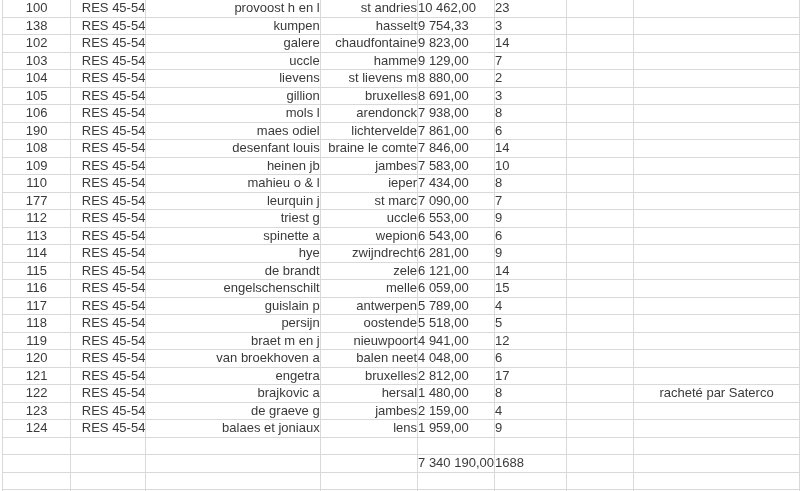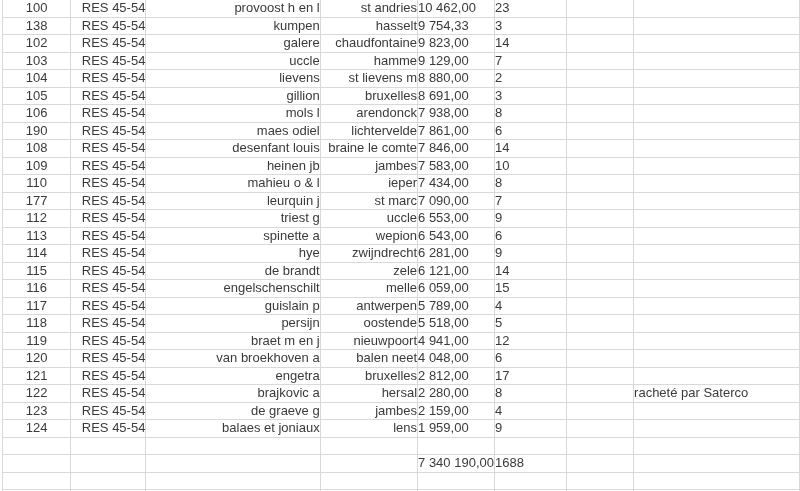--- a/index.html
+++ b/index.html
@@ -32,21 +32,21 @@
     overflow:hidden;
     vertical-align:middle;
   }
   td.c-num    {text-align:center;}
   td.c-code   {text-align:right;  padding-left:8px;}
   td.c-name   {text-align:right;  padding-left:5px;}
   td.c-city   {text-align:right;  padding-left:4px;}
   td.c-amount {text-align:left; padding-right:8px;}
   td.c-count  {text-align:left; padding-right:6px;}
   td.c-spacer {}
-  td.c-comment{text-align:left;  padding-left:4px;}
+  td.c-comment{text-align:center;  padding-left:4px;}
 </style>
 </head>
 <body>
 
 <div class="sheet">
   <table class="grid">
     <colgroup>
       <col style="width:72px">
       <col style="width:76px">
       <col style="width:180px">
@@ -275,21 +275,21 @@
     <td class="c-amount">2 812,00</td>
     <td class="c-count">17</td>
     <td class="c-spacer"></td>
     <td class="c-comment"></td>
   </tr>
         <tr>
     <td class="c-num">122</td>
     <td class="c-code">RES 45-54</td>
     <td class="c-name">brajkovic a</td>
     <td class="c-city">hersal</td>
-    <td class="c-amount">2 280,00</td>
+    <td class="c-amount">1 480,00</td>
     <td class="c-count">8</td>
     <td class="c-spacer"></td>
     <td class="c-comment">racheté par Saterco</td>
   </tr>
         <tr>
     <td class="c-num">123</td>
     <td class="c-code">RES 45-54</td>
     <td class="c-name">de graeve g</td>
     <td class="c-city">jambes</td>
     <td class="c-amount">2 159,00</td>

